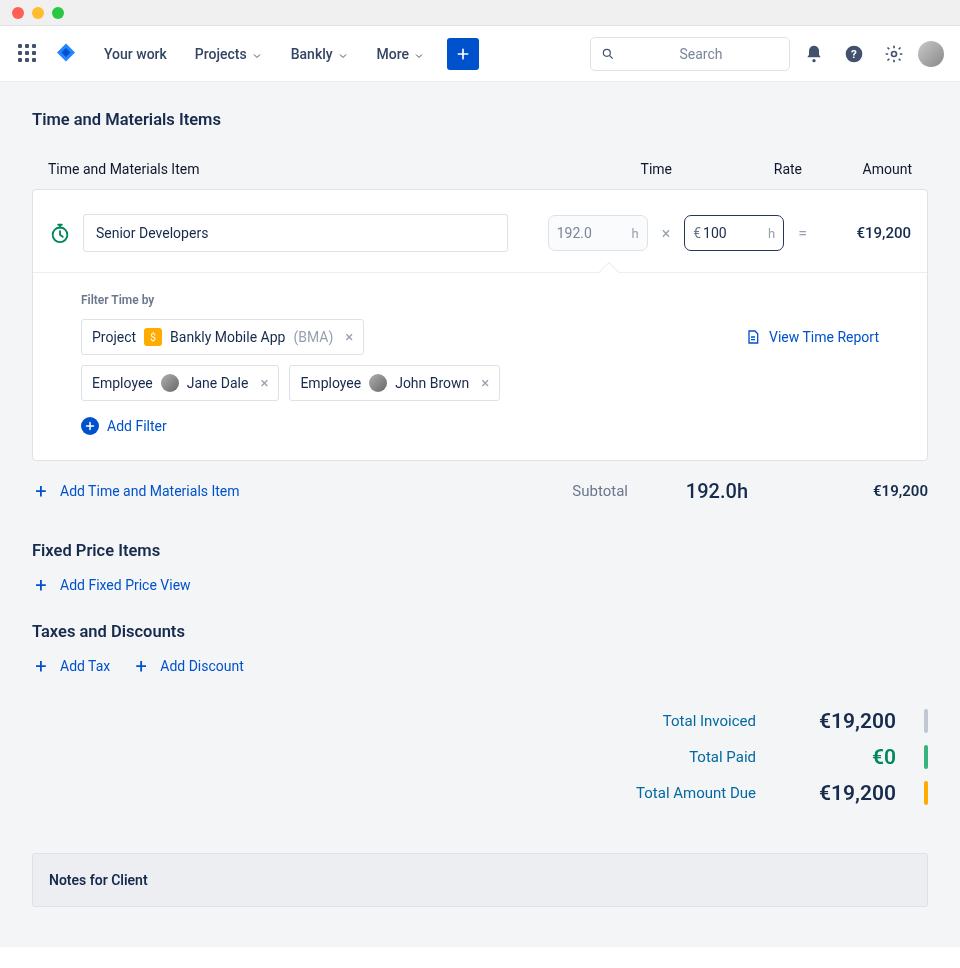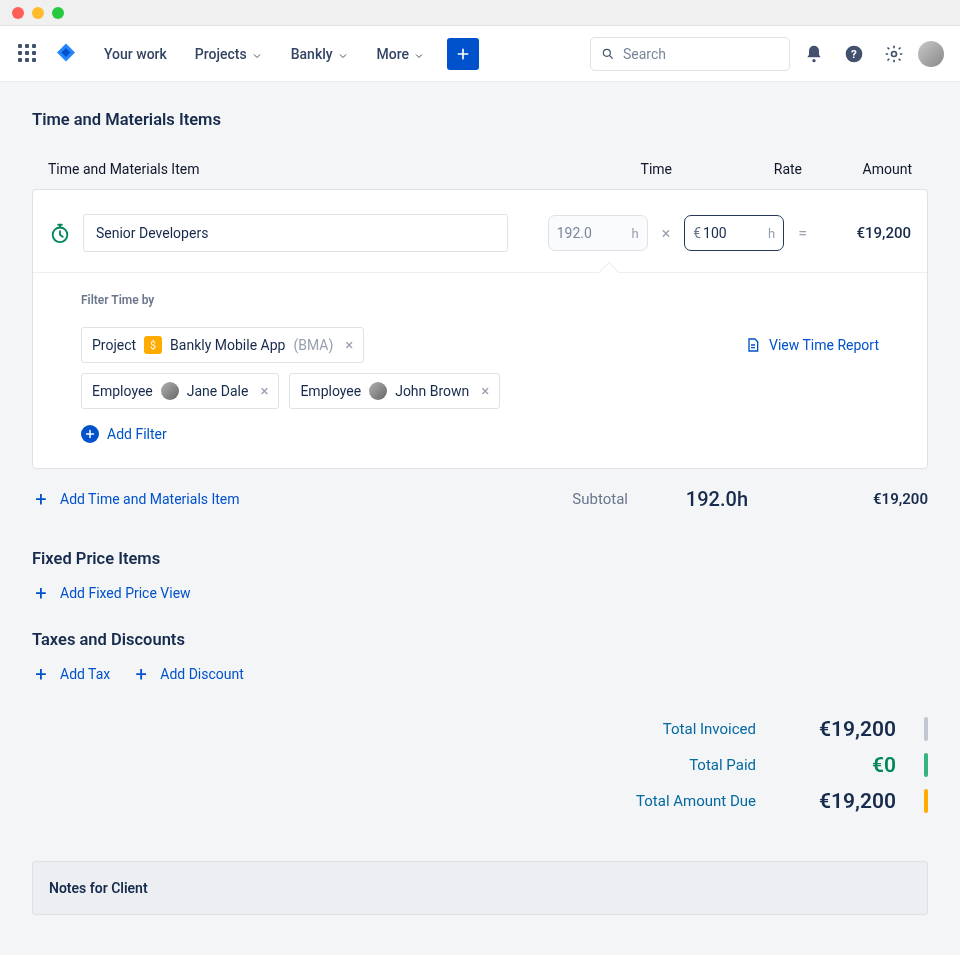--- a/index.html
+++ b/index.html
@@ -55,21 +55,21 @@
     border-radius:3px; color:#fff; cursor:pointer; margin-left:4px;
   }
   .topnav-spacer { flex: 1; }
   .search-box {
     display:flex; align-items:center; gap:8px;
     width: 200px; height:34px;
     border:1.5px solid #dfe1e6; border-radius:5px;
     padding:0 10px; color:#7a869a; font-size:14px;
   }
   .search-box svg { width:16px; height:16px; fill:#42526E; }
-  .search-box input { border:none; outline:none; font-size:14px; width:100%; color:#172B4D; font-family:inherit; }
+  .search-box input { border:none; outline:none; font-size:14px; width:100%; color:#172B4D; font-family:inherit;text-align:center; }
   .search-box input::placeholder { color:#7a869a; }
   .icon-btn { width:32px; height:32px; display:flex; align-items:center; justify-content:center; cursor:pointer; color:#42526E; border-radius:50%; }
   .avatar { width:26px; height:26px; border-radius:50%; background: linear-gradient(135deg,#c9c9c9,#888); }
 
   
   .content {
     background:#f4f5f7;
     padding: 28px 32px 40px 32px;
   }
   .section-title {
@@ -116,21 +116,21 @@
 
   .hr-light { border:none; border-top:1px solid #eceef2; }
 
   .filters-panel { padding: 20px 48px 24px 48px; position:relative; }
   .pointer-notch {
     position:absolute; top:-8px; left:568px;
     width:16px; height:16px; background:#fff;
     border-left:1px solid #eceef2; border-top:1px solid #eceef2;
     transform: rotate(45deg);
   }
-  .filter-label { font-size:12px; font-weight:600; color:#6B778C; margin-bottom:20px; }
+  .filter-label { font-size:12px; font-weight:600; color:#6B778C; margin-bottom:12px; }
   .filter-row { display:flex; align-items:center; flex-wrap:wrap; gap:10px; }
   .chip {
     display:inline-flex; align-items:center; gap:8px;
     border:1px solid #dfe1e6; border-radius:3px; background:#fff;
     height:36px; padding:0 10px; font-size:14px; color:#172B4D;
   }
   .chip .type { color:#172B4D; }
   .chip .proj-icon { width:18px; height:18px; border-radius:3px; background:#FFAB00; display:inline-flex; align-items:center; justify-content:center; font-size:10px; color:#fff; }
   .chip .emp-avatar { width:18px; height:18px; border-radius:50%; background:linear-gradient(135deg,#b0b0b0,#666); }
   .chip .muted { color:#97a0af; }

